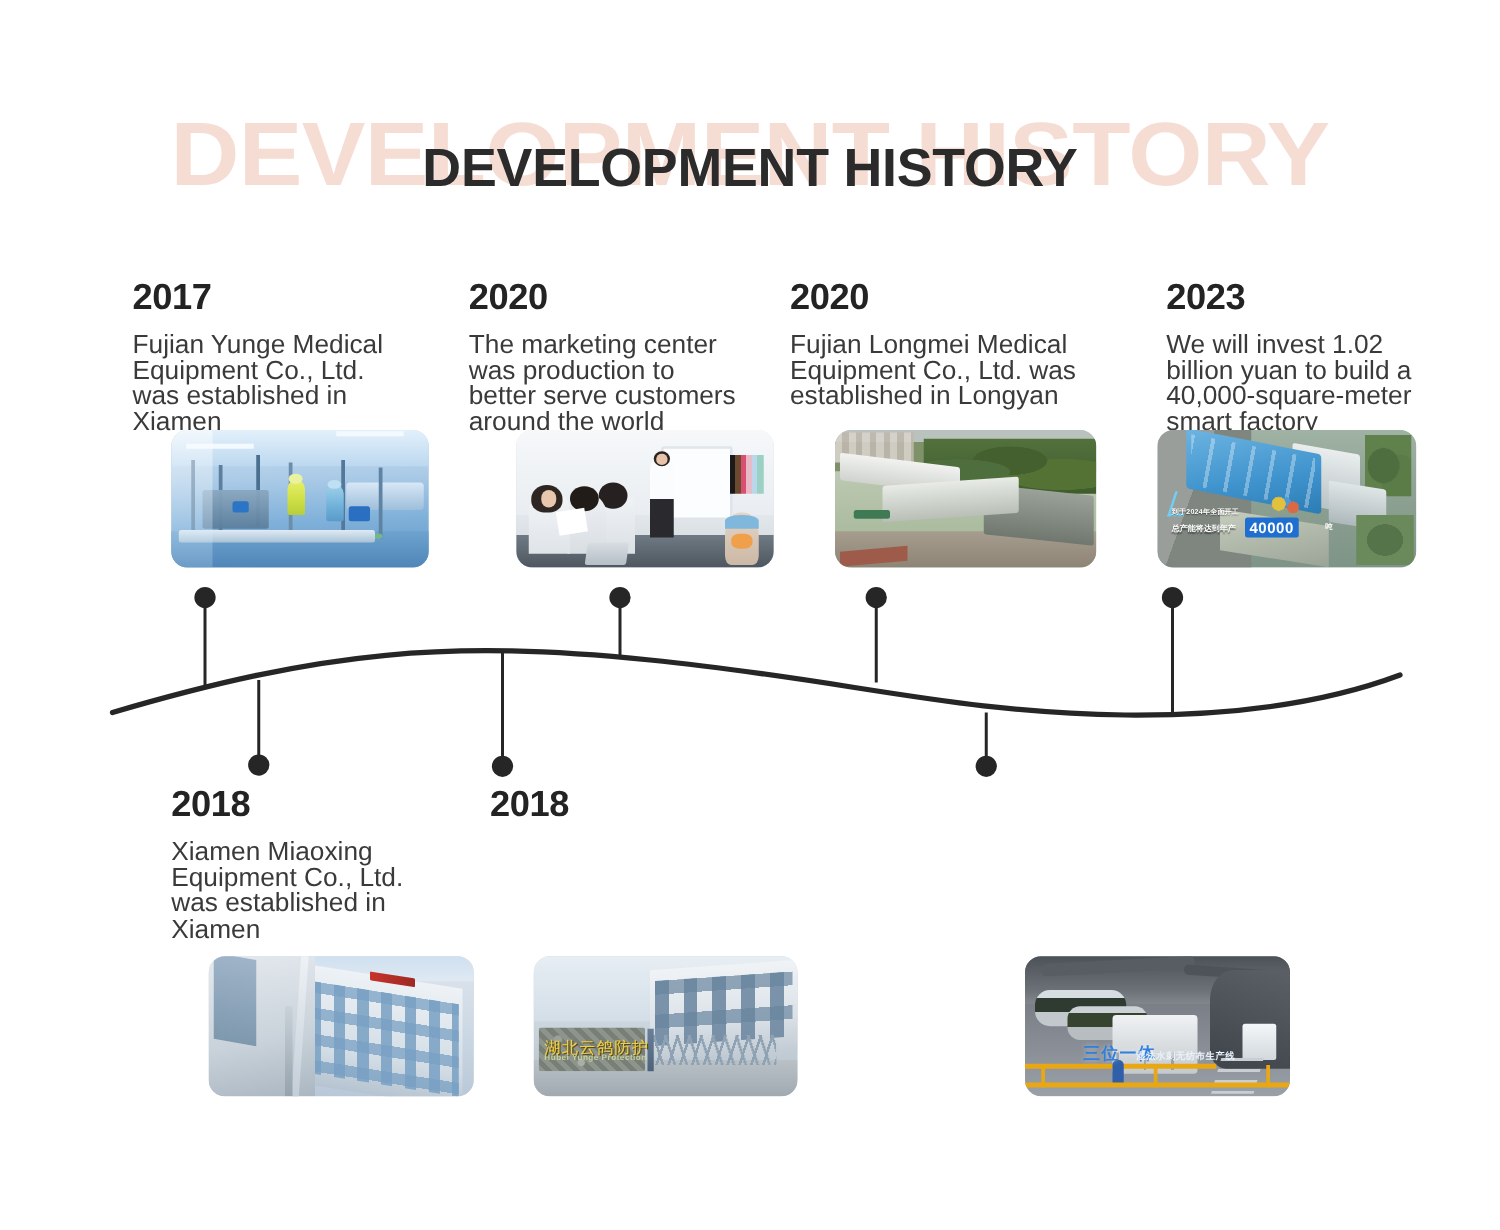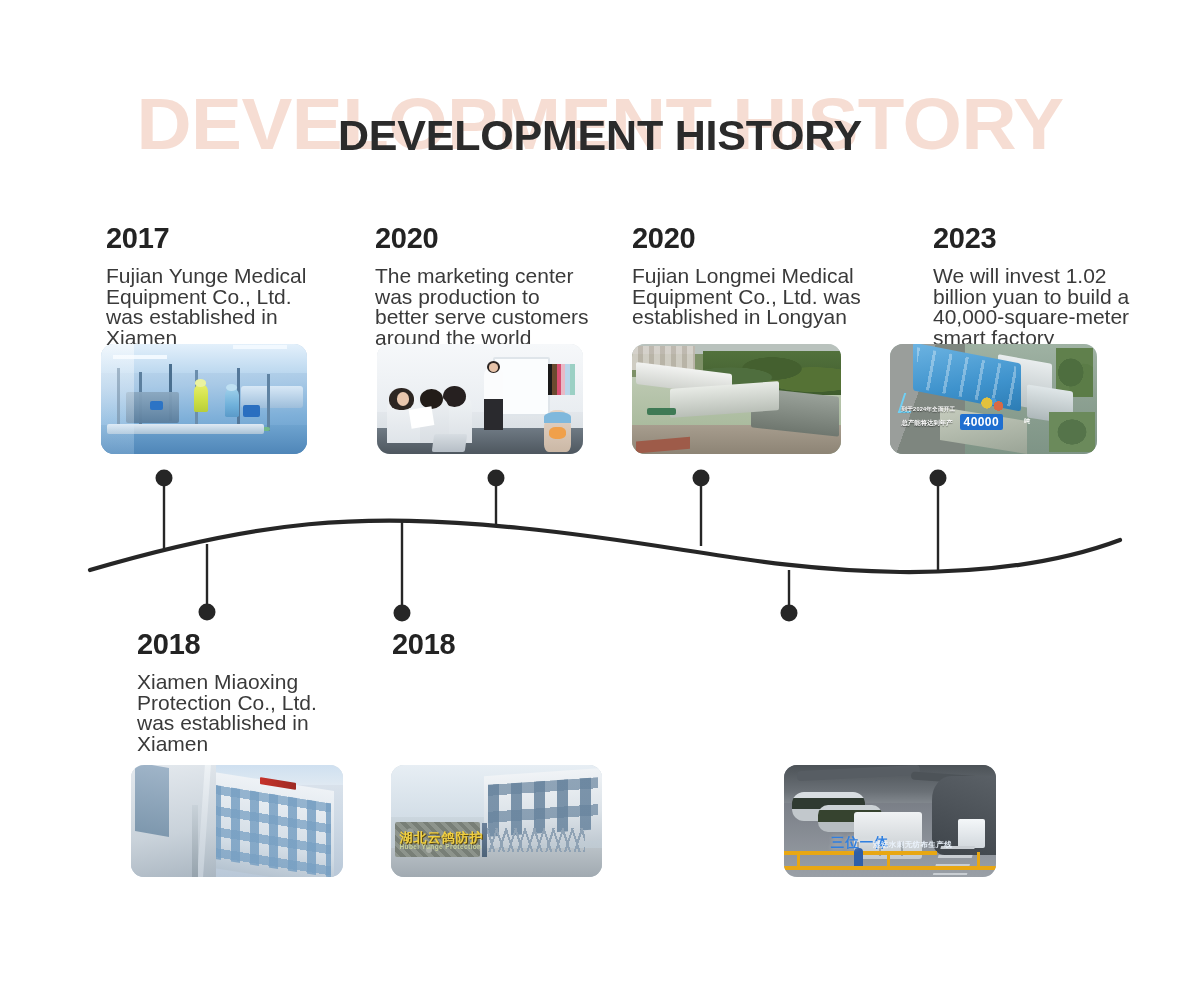--- a/index.html
+++ b/index.html
@@ -55,20 +55,21 @@
     line-height:20.5px;
     color:#3a3a3a;
   }
 
   
   .photo{
     position:absolute;
     border-radius:13px;
     overflow:hidden;
     background:#cfd8e0;
+    margin-left:36px;
   }
   .photo .layer{position:absolute;left:0;top:0;width:100%;height:100%;}
 
   
   .p1-bg{background:linear-gradient(178deg,#cfe2f2 0%,#a8c9e6 38%,#7fb0d9 66%,#5e96c6 100%);}
   .p1-ceil{position:absolute;left:0;top:0;width:100%;height:26%;
     background:linear-gradient(180deg,#e3f0fb 0%,#bcd8ef 100%);}
   .p1-ceil:after{content:"";position:absolute;left:6%;top:38%;width:26%;height:4px;background:#f2f9ff;box-shadow:120px -10px 0 #f2f9ff, 250px 6px 0 #eaf5ff;}
   .p1-floor{position:absolute;left:0;bottom:0;width:100%;height:26%;
     background:linear-gradient(180deg,#6ea3cf 0%,#4f86b8 100%);}
@@ -196,21 +197,21 @@
     background:repeating-linear-gradient(90deg,rgba(104,132,158,.85) 0 11px,transparent 11px 23px),
                repeating-linear-gradient(180deg,rgba(104,132,158,.7) 0 11px,transparent 11px 27px);transform:skewY(-4deg);}
   .p6-ground{position:absolute;left:0;bottom:0;width:100%;height:26%;background:linear-gradient(180deg,#b9c1c7,#a1aab1);}
   .p6-stone{position:absolute;left:2%;top:51%;width:40%;height:31%;
     background:
       radial-gradient(circle at 18% 28%,#9aa09a 0 3px,transparent 4px),
       radial-gradient(circle at 62% 62%,#7f857f 0 3px,transparent 4px),
       radial-gradient(circle at 40% 80%,#a9aea7 0 2.5px,transparent 3.5px),
       repeating-linear-gradient(45deg,#8d948c 0 4px,#787f77 4px 8px);
     border-radius:2px;}
-  .p6-cn{position:absolute;left:4%;top:57%;font-size:13px;font-weight:bold;color:#f2d040;letter-spacing:1px;text-shadow:1px 1px 0 #5c4a10;}
+  .p6-cn{position:absolute;left:4%;top:57%;font-size:13px;font-weight:normal;color:#f2d040;letter-spacing:1px;text-shadow:1px 1px 0 #5c4a10;}
   .p6-en{position:absolute;left:4%;top:70%;font-size:6.5px;font-weight:bold;color:#c8d09a;letter-spacing:.4px;}
   .p6-gate{position:absolute;left:44%;top:56%;width:48%;height:22%;
     background:repeating-linear-gradient(72deg,#8fa2b4 0 2px,transparent 2px 9px),
                repeating-linear-gradient(-72deg,#8fa2b4 0 2px,transparent 2px 9px);}
   .p6-post{position:absolute;left:43%;top:52%;width:2.6%;height:30%;background:linear-gradient(180deg,#6a8099,#4d6379);}
 
   
   .p7-bg{background:linear-gradient(180deg,#6b6f74 0%,#7d828a 40%,#9aa0a7 100%);}
   .p7-top{position:absolute;left:0;top:0;width:100%;height:34%;
     background:linear-gradient(180deg,#4c5257 0%,#6a7076 70%,#81878d 100%);}
@@ -355,21 +356,21 @@
       <div class="p4-arrow"></div>
       <div class="p4-line1">到于2024年全面开工</div>
       <div class="p4-line2">总产能将达到年产</div>
       <div class="p4-big">40000</div>
       <div class="p4-unit">吨</div>
     </div>
   </div>
 
   <div class="milestone" style="left:137px;top:630px;width:208px;">
     <div class="year">2018</div>
-    <div class="desc">Xiamen Miaoxing Protection Co., Ltd. was established in Xiamen</div>
+    <div class="desc">Xiamen Miaoxing Equipment Co., Ltd. was established in Xiamen</div>
   </div>
 
   <div class="milestone" style="left:392px;top:630px;width:292px;">
     <div class="year">2018</div>
   </div>
 
 
   <div class="photo" style="left:131px;top:765px;width:212px;height:112px;">
     <div class="layer p5-bg"></div>
     <div class="p5-sky"></div>

